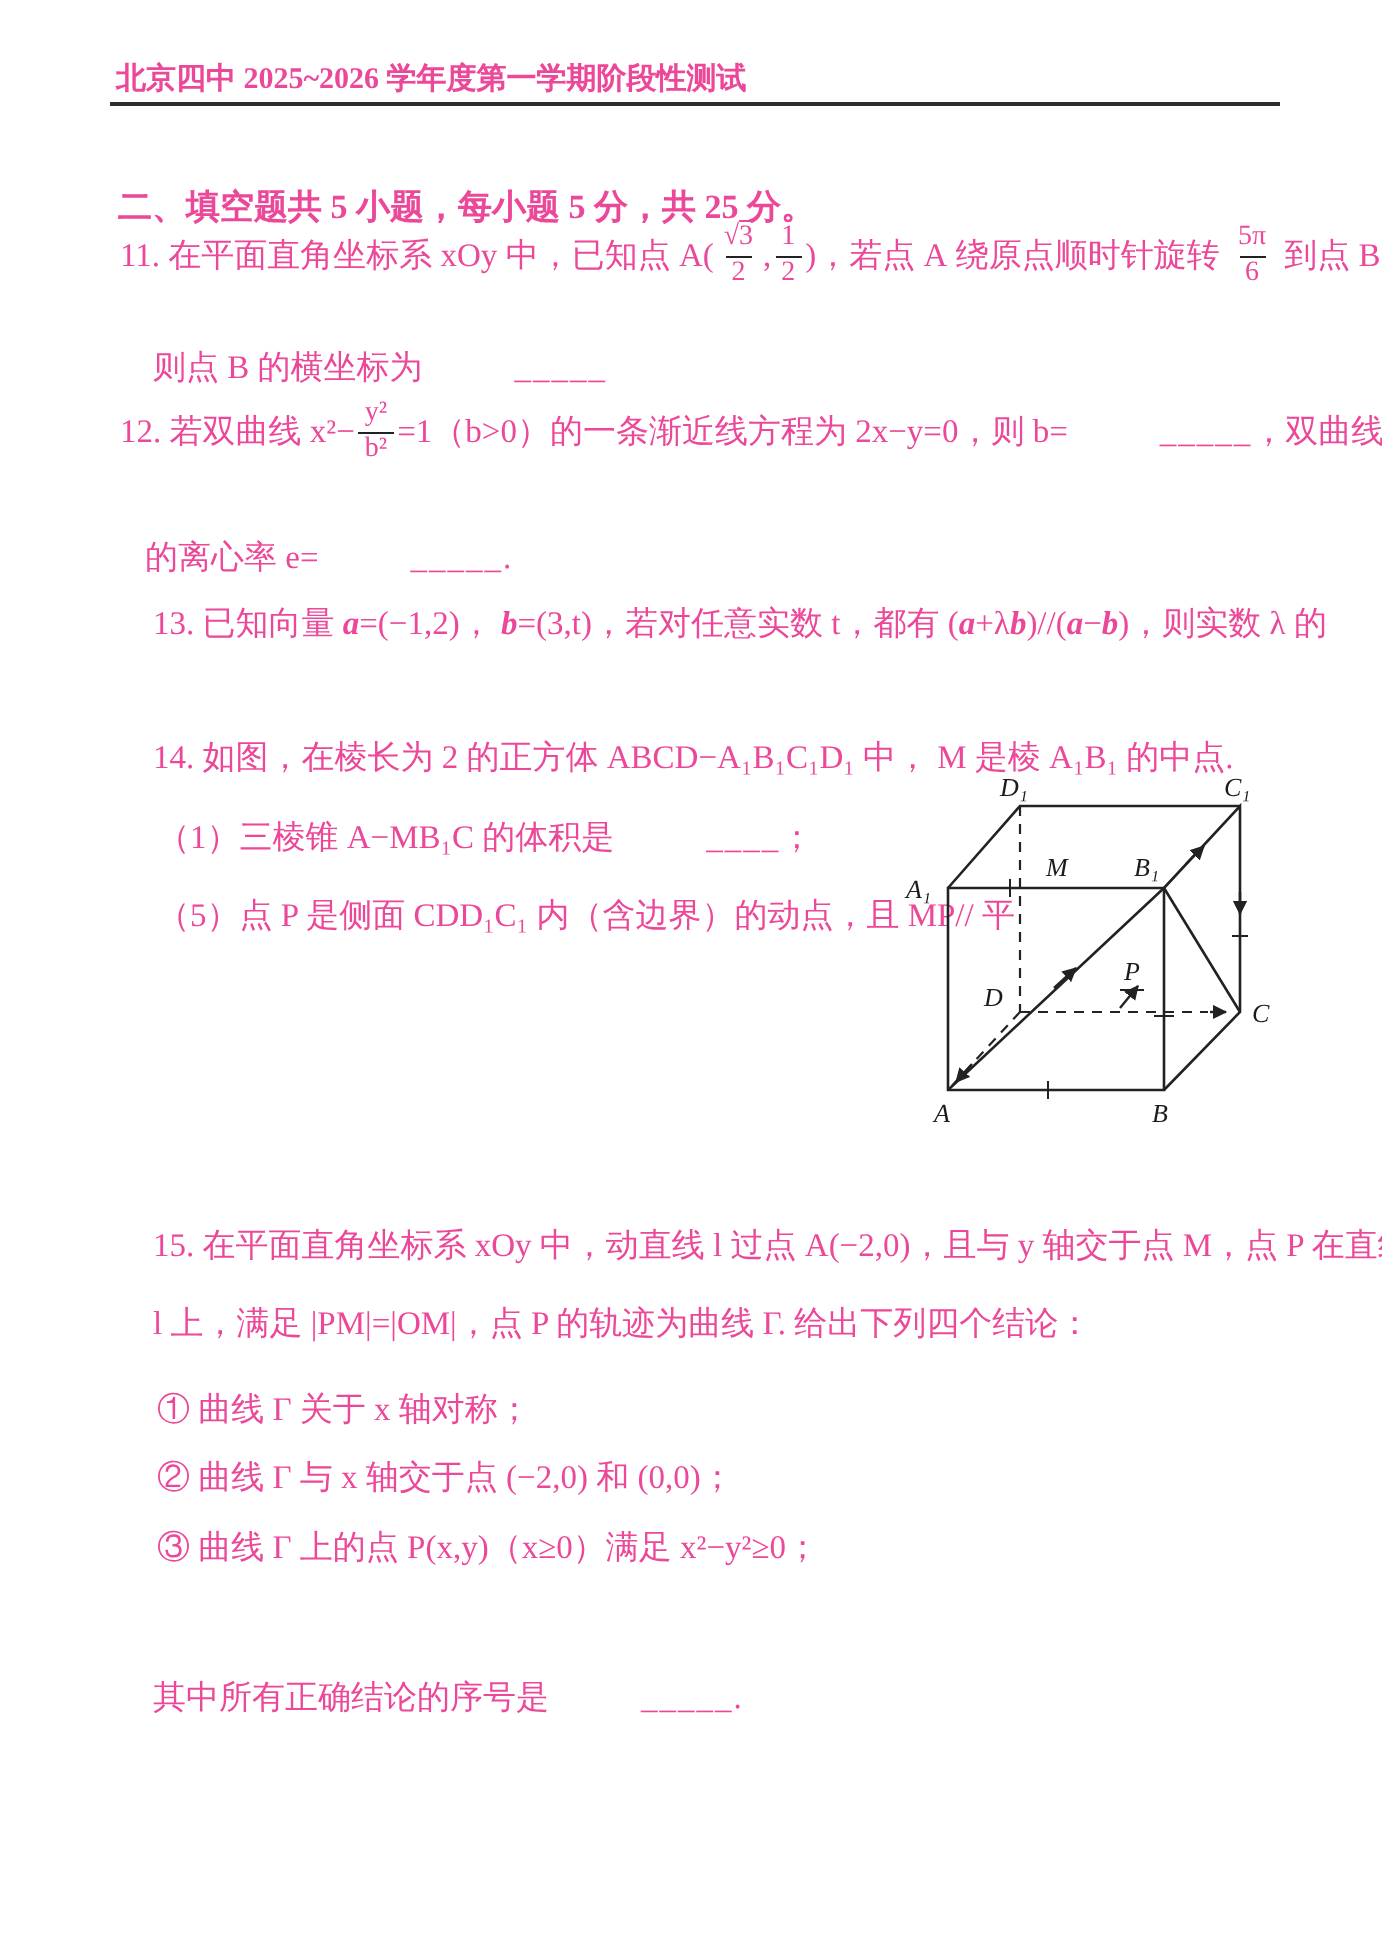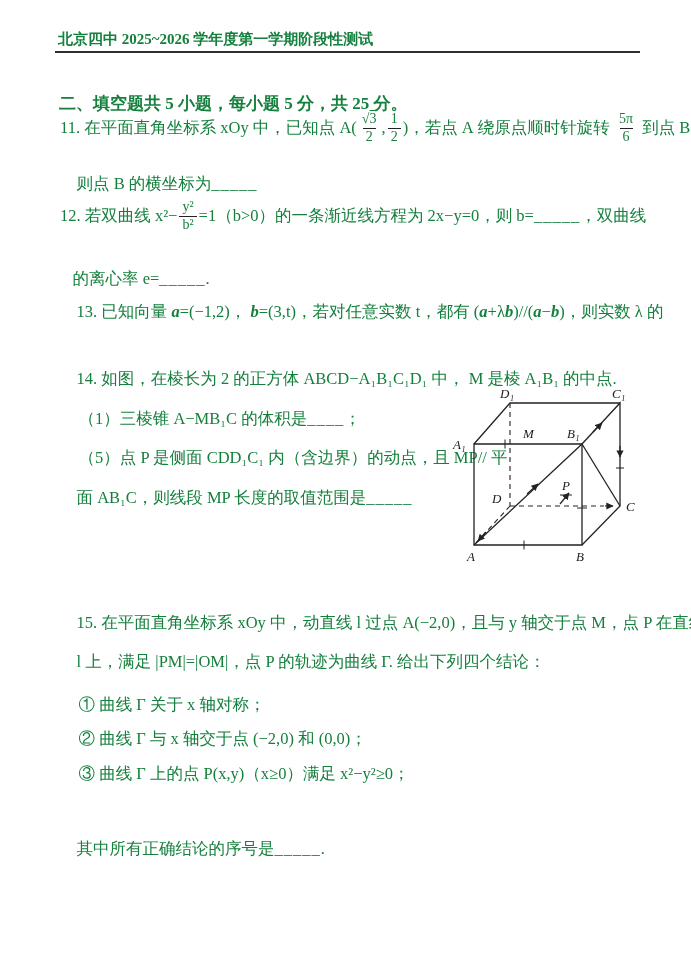--- a/index.html
+++ b/index.html
@@ -1,30 +1,30 @@
 <!DOCTYPE html>
 <html><head>
 <meta charset="utf-8">
 <style>
   html,body{margin:0;padding:0;background:#ffffff;}
   #page{
     position:relative;width:691px;height:974px;background:#ffffff;overflow:hidden;
-    font-family:"Liberation Serif","DejaVu Serif",serif;color:#15803d;
+    font-family:"Liberation Serif","DejaVu Serif",serif;color:#ec4899;
   }
   .line{position:absolute;font-size:16.5px;white-space:pre;line-height:1.25;}
   .line span{white-space:pre;}
   .flexline{display:flex;align-items:center;}
   .v{}
   .vb{font-style:italic;font-weight:bold;}
   .frac{display:inline-flex;flex-direction:column;align-items:center;
         font-size:14px;line-height:1.15;margin:0 2px;vertical-align:middle;}
   .frac .num{padding:0 3px;display:flex;}
   .frac .den{border-top:1.3px solid #222;padding:0 3px;}
   .ovl{text-decoration:overline;}
-  .blank{letter-spacing:1px;}
+  .blank{letter-spacing:1px;padding-left:46px;}
   #header-title{position:absolute;left:58px;top:30px;font-size:15px;font-weight:bold;white-space:pre;}
   #header-rule{position:absolute;left:55px;top:51px;width:585px;height:2px;background:#2e2e2e;}
   #section-title{position:absolute;left:59px;top:64px;font-size:17px;font-weight:bold;white-space:pre;margin-top:28px;}
   #cube-figure{position:absolute;left:441px;top:382px;width:228px;height:185px;}
   #cube-figure text{font-family:"Liberation Serif","DejaVu Serif",serif;font-style:italic;font-size:13px;fill:#1b1b1b;}
 </style>
 </head>
 <body>
 
 <div id="page">
@@ -52,23 +52,20 @@
   </div>
 
   <div class="line" style="left:60px;top:348px">
     <span>14. 如图，在棱长为 2 的正方体 </span><span class="v">ABCD−A₁B₁C₁D₁</span><span> 中， </span><span class="v">M</span><span> 是棱 </span><span class="v">A₁B₁</span><span> 的中点.</span>
   </div>
   <div class="line" style="left:62px;top:388px">
     <span>（1）三棱锥 </span><span class="v">A−MB₁C</span><span> 的体积是</span><span class="blank">____</span><span>；</span>
   </div>
   <div class="line" style="left:62px;top:427px">
     <span>（5）点 </span><span class="v">P</span><span> 是侧面 </span><span class="v">CDD₁C₁</span><span> 内（含边界）的动点，且 </span><span class="v">MP</span><span>// 平</span>
-  </div>
-  <div class="line" style="left:60px;top:467px">
-    <span>面 </span><span class="v">AB₁C</span><span>，则线段 </span><span class="v">MP</span><span> 长度的取值范围是</span><span class="blank">_____</span>
   </div>
 
   <svg id="cube-figure" viewBox="0 0 228 185">
     <defs>
       <marker id="arw" markerWidth="8" markerHeight="8" refX="5.5" refY="3" orient="auto">
         <path d="M0,0 L6,3 L0,6 z" fill="#222"></path>
       </marker>
     </defs>
     <g stroke="#222" stroke-width="1.3" fill="none">
       <path d="M33,163 L141,163 L141,62 L33,62 Z"></path>

